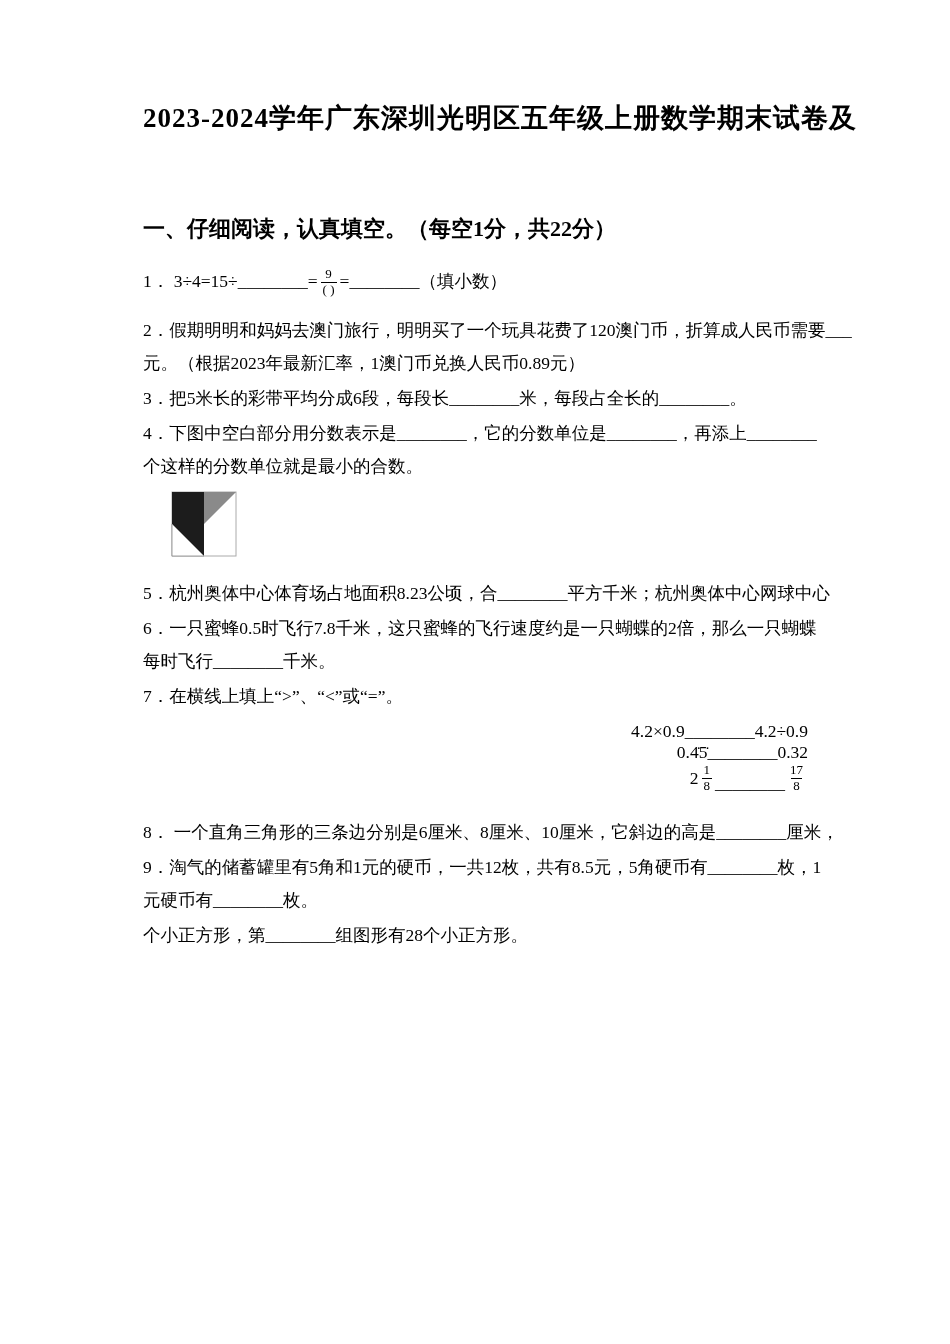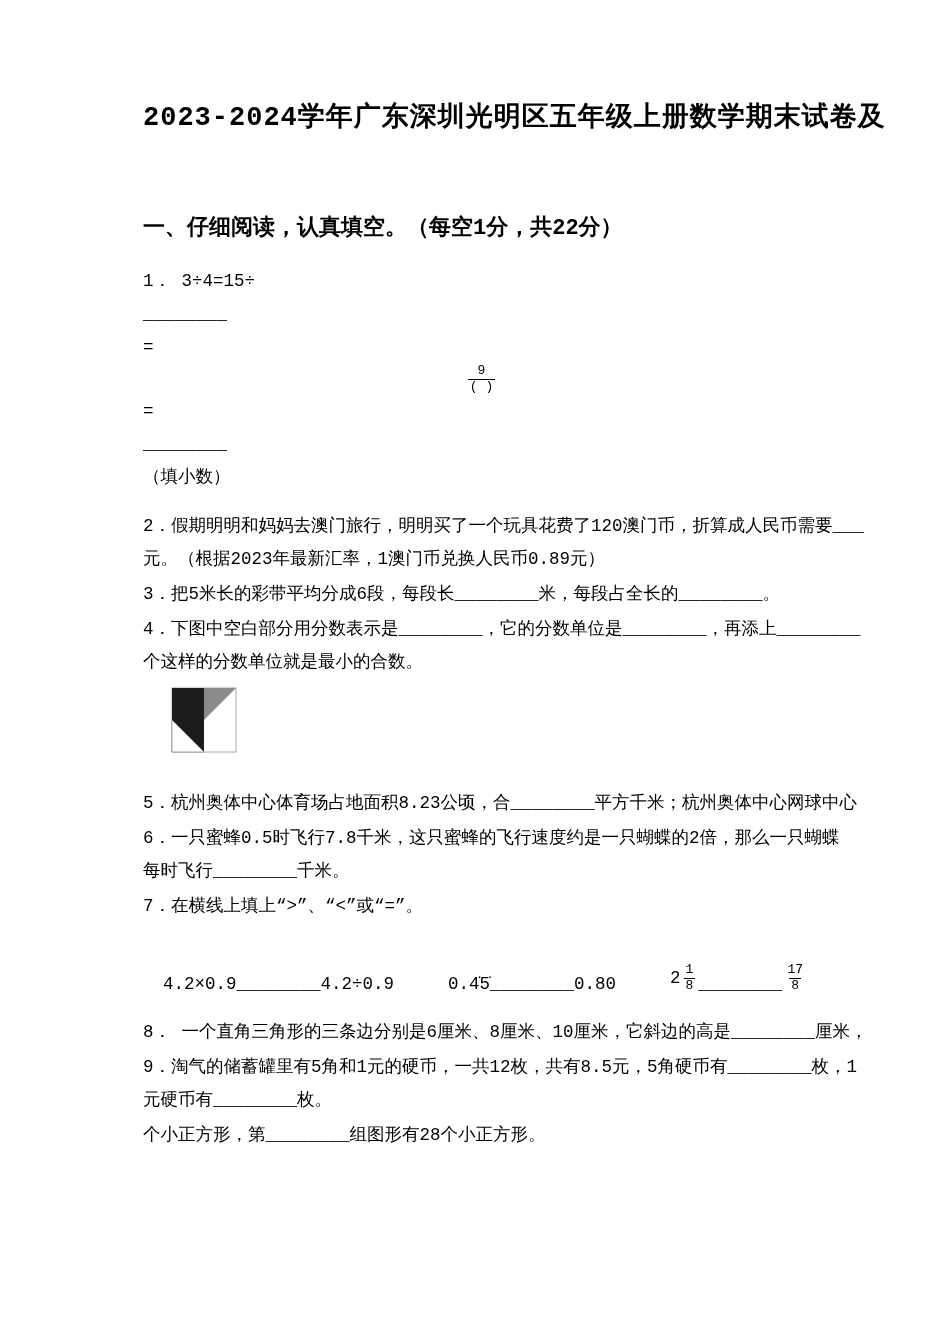--- a/index.html
+++ b/index.html
@@ -1,41 +1,41 @@
 <!DOCTYPE html>
 <html><head>
 <meta charset="utf-8">
 <style>
   html,body{margin:0;padding:0;background:#ffffff;}
   .page{
     position:relative;
     width:950px;height:1148px;
     background:#ffffff;
     overflow:hidden;
-    font-family:Liberation Mono, monospace;
+    font-family:Liberation Serif, serif;
     color:#000;
   }
   .content{padding:100px 130px 0 143px;}
   .title-line{
     font-size:27px;font-weight:700;text-align:center;
     line-height:36px;letter-spacing:1px;white-space:nowrap;
   }
   .title-line2{margin-top:46px;}
   .section-heading{
     margin-top:76px;font-size:22px;font-weight:700;line-height:33px;white-space:nowrap;
   }
   .line{font-size:17.5px;line-height:33px;white-space:nowrap;}
   .q{margin-top:2px;}
-  .q1-line{margin-top:20px;display:flex;flex-direction:column;}
+  .q1-line{margin-top:20px;display:flex;align-items:flex-end;}
   .q2{margin-top:16px;}
-  .q5{margin-top:29px;}
+  .q5{margin-top:16px;}
   .q7-row{
-    margin-top:40px;margin-bottom:16px;
-    display:flex;align-items:flex-end;justify-content:space-between;
-    padding:0 12px 0 20px;font-size:17.5px;
+    margin-top:8px;margin-bottom:16px;
+    display:flex;align-items:flex-end;
+    padding:0 12px 0 20px;font-size:17.5px;flex-direction:column;
   }
   .q8{margin-top:22px;}
   .frac{
     display:inline-flex;flex-direction:column;align-items:center;
     font-size:13px;line-height:1.15;vertical-align:-8px;margin:0 3px;
   }
   .frac .den{border-top:1px solid #000;padding:0 2px;}
   .frac .num{padding:0 2px;}
   .mixed{display:inline-flex;align-items:center;}
   .figure-q4{margin:8px 0 0 28px;}
@@ -102,21 +102,21 @@
       <div class="line">7．在横线上填上“&gt;”、“&lt;”或“=”。</div>
       <div class="q7-row">
         <span class="cmp-group">
           <span>4.2×0.9</span>
             <span class="blank">________</span>
             <span>4.2÷0.9</span>
         </span>
         <span class="cmp-group">
           <span>0.4̇5̇</span>
             <span class="blank">________</span>
-            <span>0.80</span>
+            <span>0.32</span>
         </span>
         <span class="cmp-group">
           <span class="mixed">
             <span>2</span>
               <span class="frac">
                 <span class="num">1</span>
                 <span class="den">8</span>
               </span>
           </span>
             <span class="blank">________</span>

